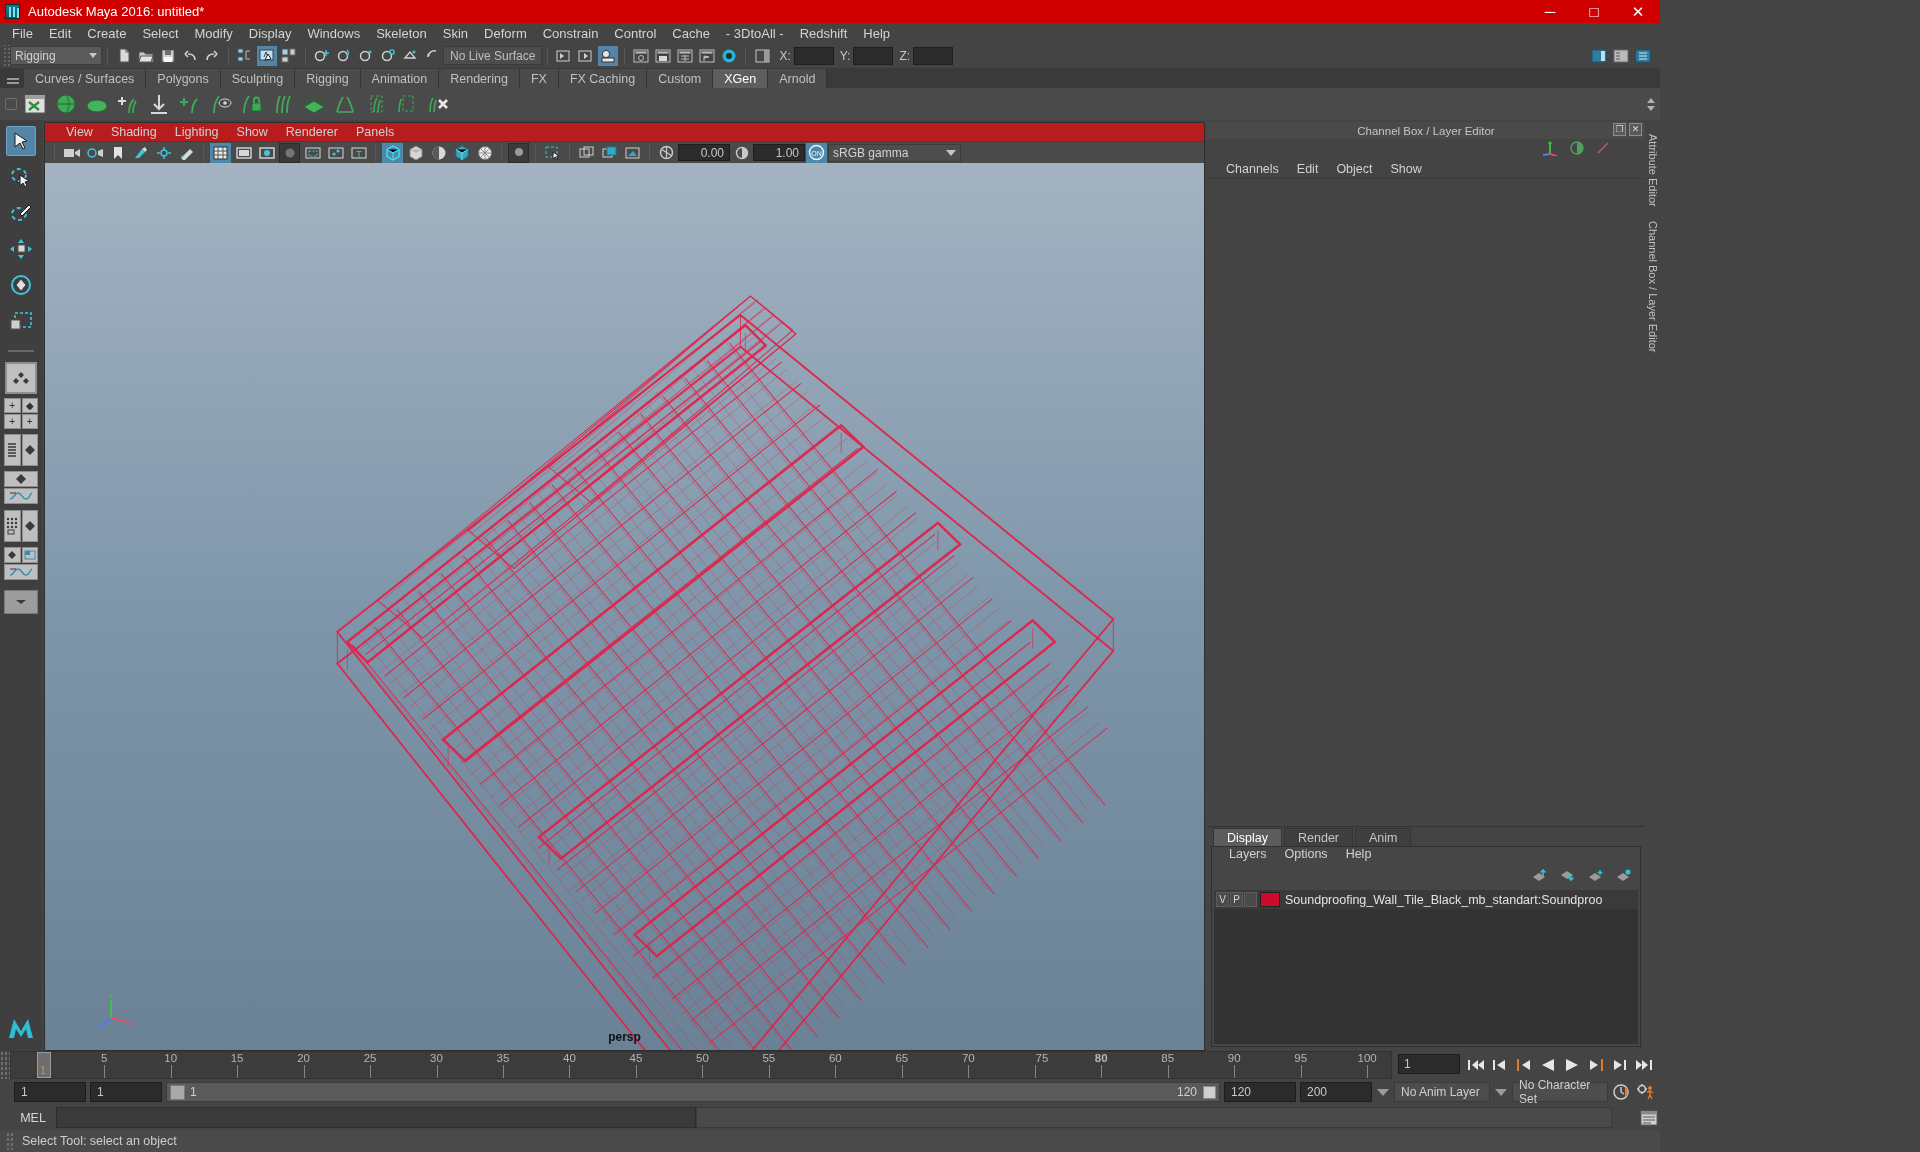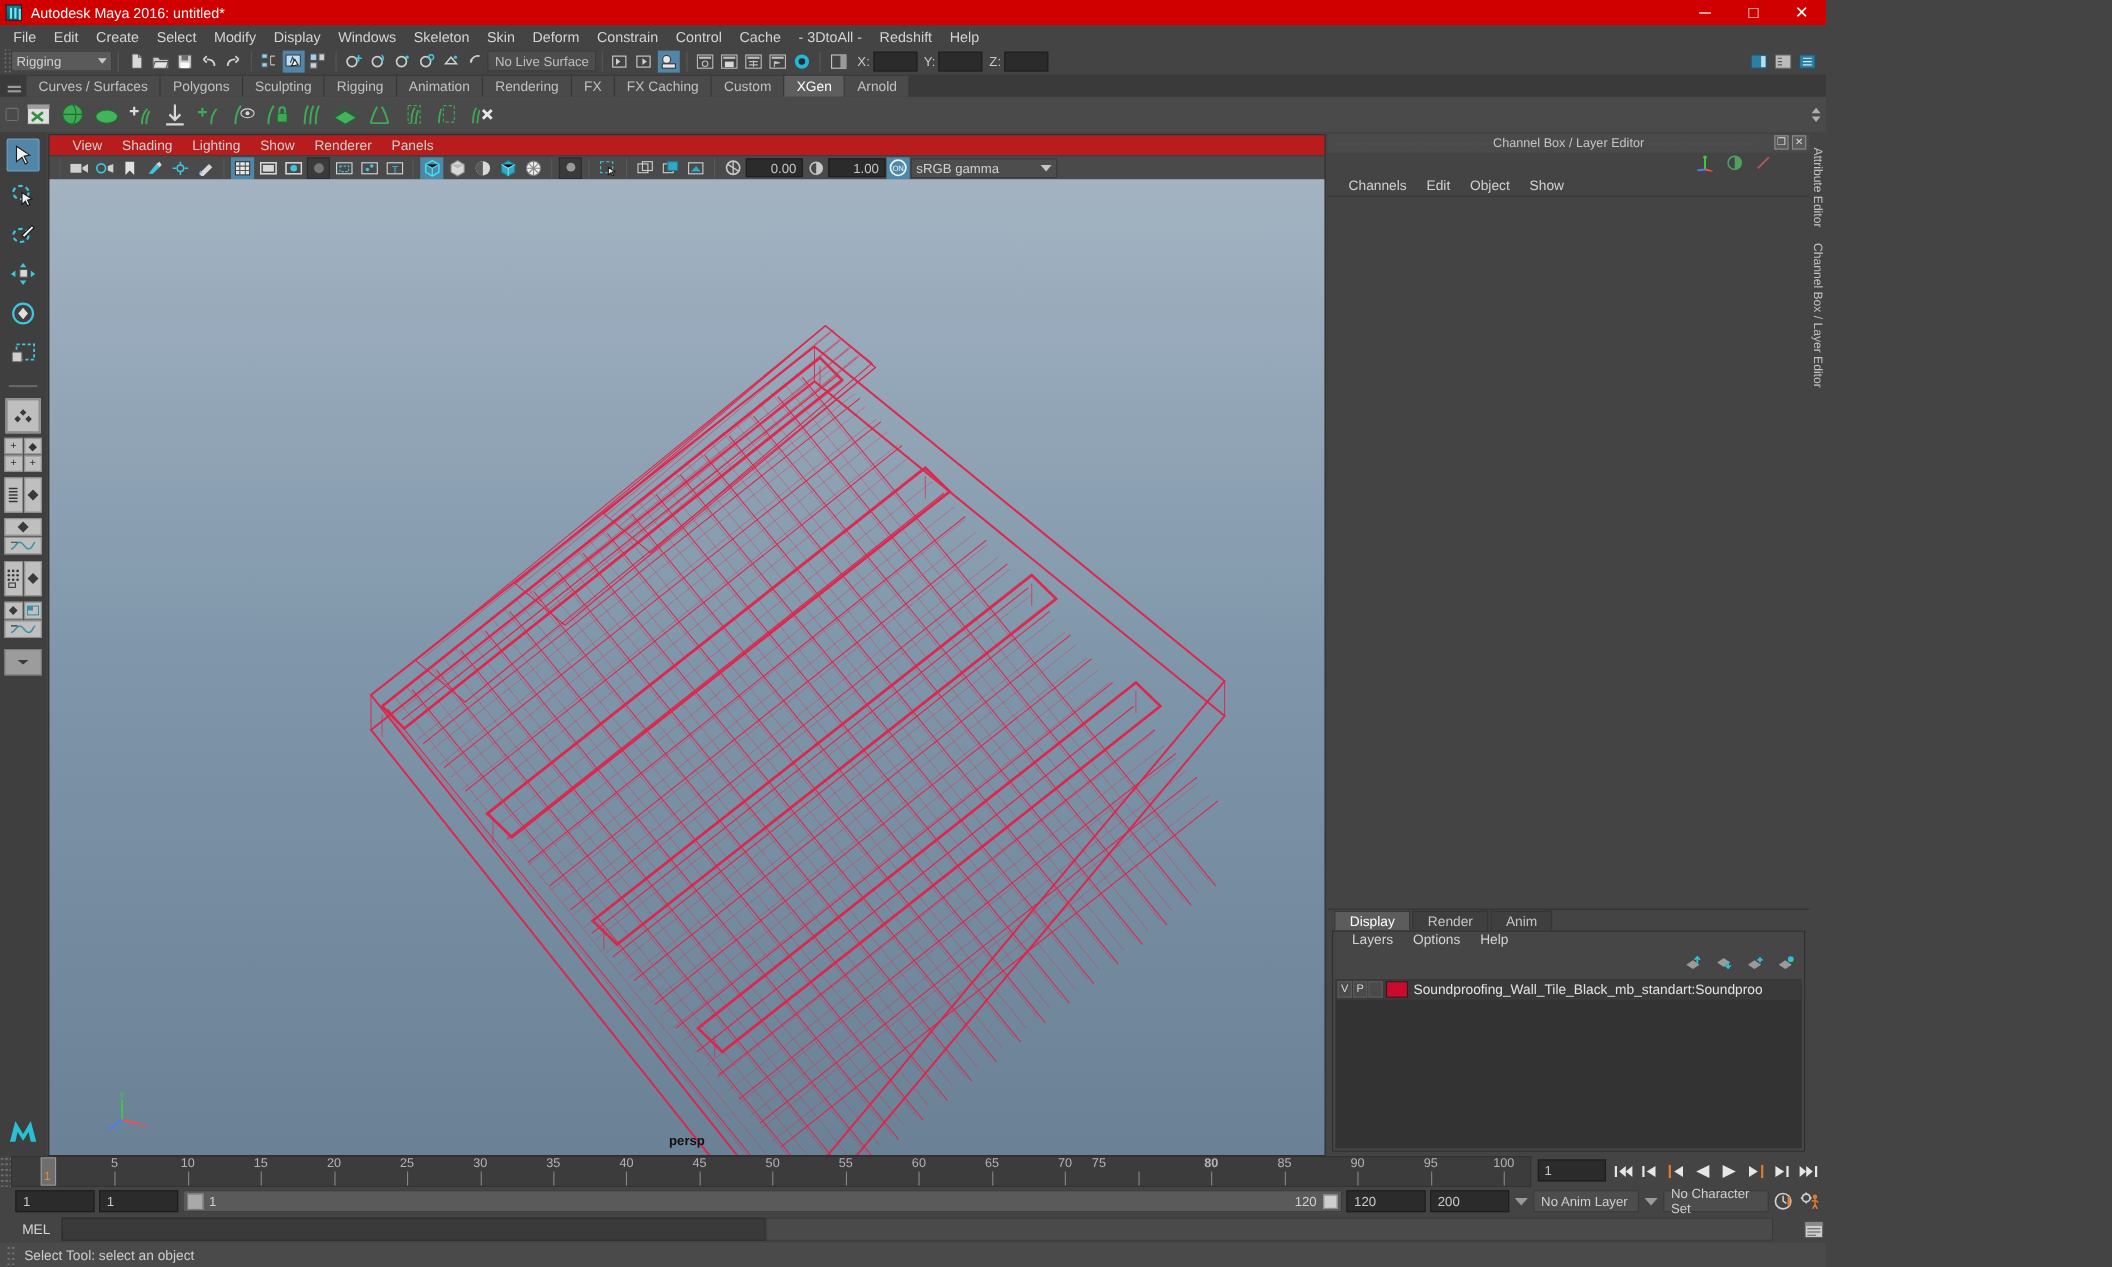--- a/index.html
+++ b/index.html
@@ -1217,21 +1217,21 @@
         <div class="tl-num" style="left: 691.412px;">50</div>
         <div class="tl-tick" style="left: 757.882px;"></div>
         <div class="tl-num" style="left: 757.882px;">55</div>
         <div class="tl-tick" style="left: 824.353px;"></div>
         <div class="tl-num" style="left: 824.353px;">60</div>
         <div class="tl-tick" style="left: 890.824px;"></div>
         <div class="tl-num" style="left: 890.824px;">65</div>
         <div class="tl-tick" style="left: 957.294px;"></div>
         <div class="tl-num" style="left: 957.294px;">70</div>
         <div class="tl-tick" style="left: 1023.76px;"></div>
-        <div class="tl-num" style="left: 988px;">75</div>
+        <div class="tl-num" style="left: 1031px;">75</div>
         <div class="tl-tick" style="left: 1090.24px;"></div>
         <div class="tl-num" style="left: 1090.24px; font-weight: bold;">80</div>
         <div class="tl-tick" style="left: 1156.71px;"></div>
         <div class="tl-num" style="left: 1156.71px;">85</div>
         <div class="tl-tick" style="left: 1223.18px;"></div>
         <div class="tl-num" style="left: 1223.18px;">90</div>
         <div class="tl-tick" style="left: 1289.65px;"></div>
         <div class="tl-num" style="left: 1289.65px;">95</div>
         <div class="tl-tick" style="left: 1356.12px;"></div>
         <div class="tl-num" style="left: 1356.12px;">100</div>

